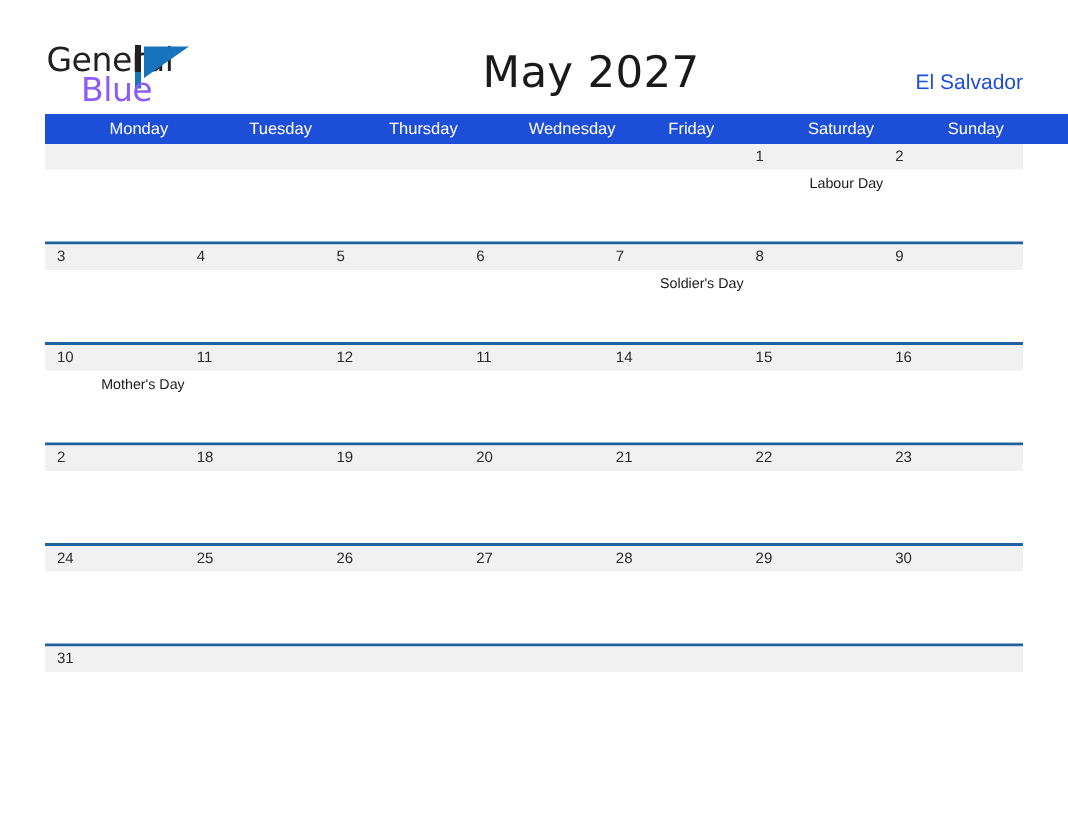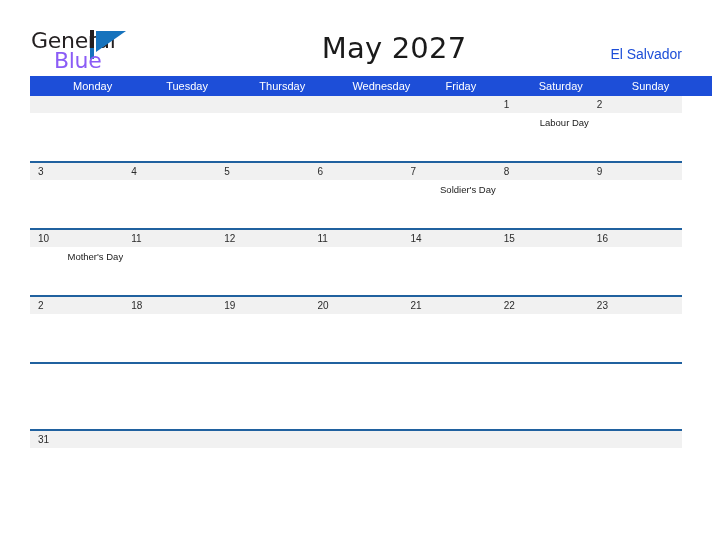--- a/index.html
+++ b/index.html
@@ -278,20 +278,29 @@
             <div class="event-cell"></div>
             <div class="event-cell"></div>
             <div class="event-cell"></div>
             <div class="event-cell"></div>
             <div class="event-cell"></div>
             <div class="event-cell"></div>
             <div class="event-cell"></div>
           </div>
         </div>
         <div class="week-row">
+          <div class="daynum-band">
+            <div class="daynum-cell">24</div>
+            <div class="daynum-cell">25</div>
+            <div class="daynum-cell">26</div>
+            <div class="daynum-cell">27</div>
+            <div class="daynum-cell">28</div>
+            <div class="daynum-cell">29</div>
+            <div class="daynum-cell">30</div>
+          </div>
           <div class="event-band">
             <div class="event-cell"></div>
             <div class="event-cell"></div>
             <div class="event-cell"></div>
             <div class="event-cell"></div>
             <div class="event-cell"></div>
             <div class="event-cell"></div>
             <div class="event-cell"></div>
           </div>
         </div>

